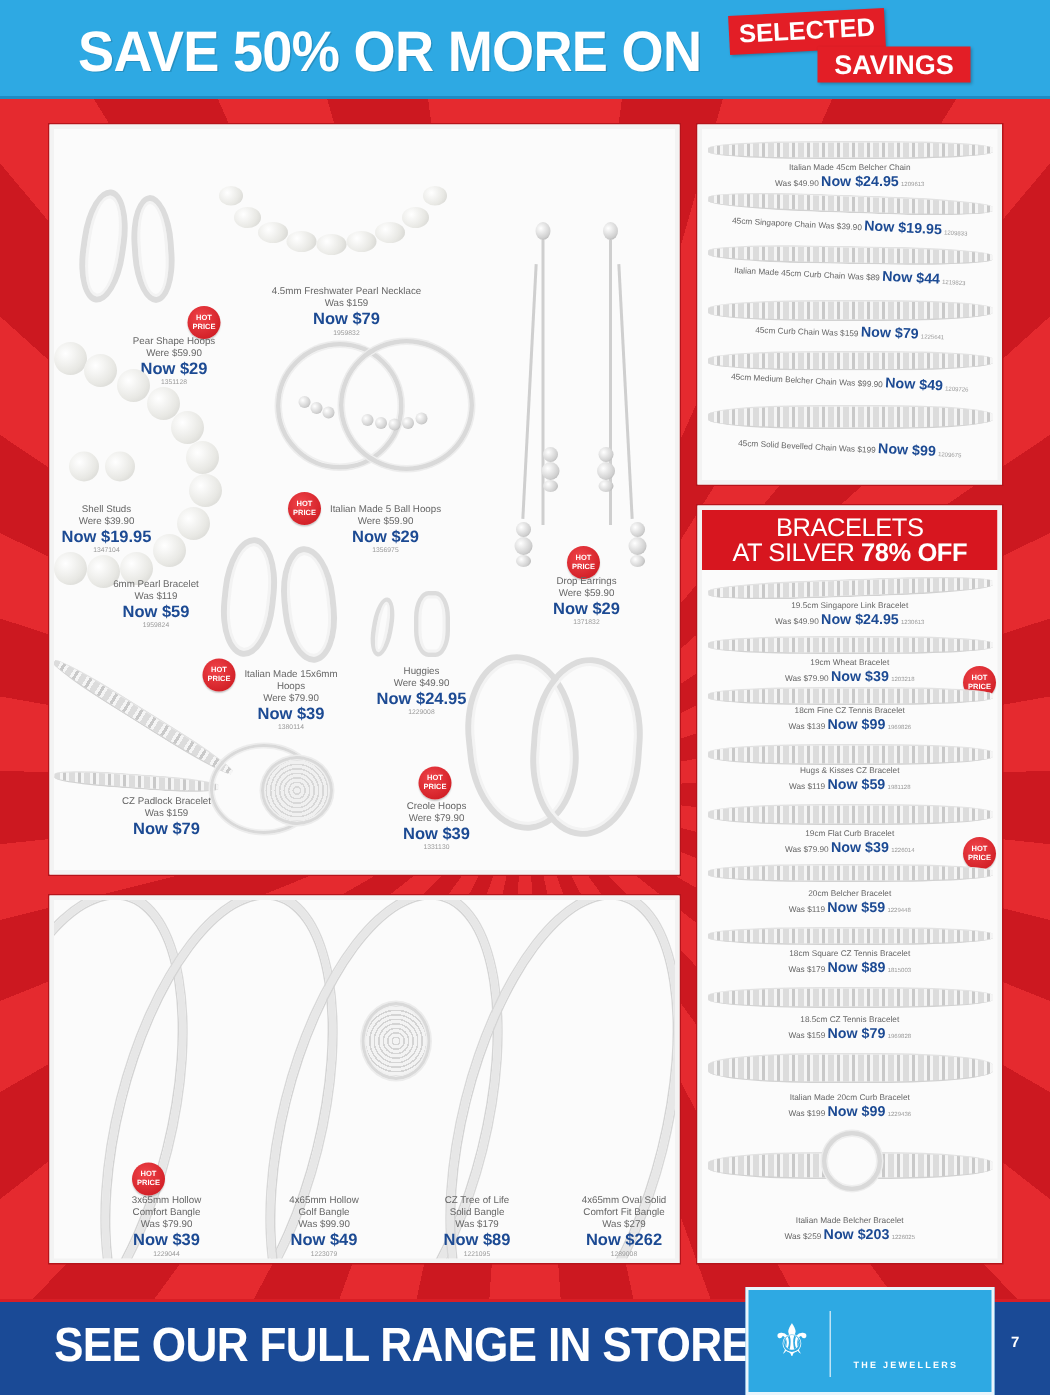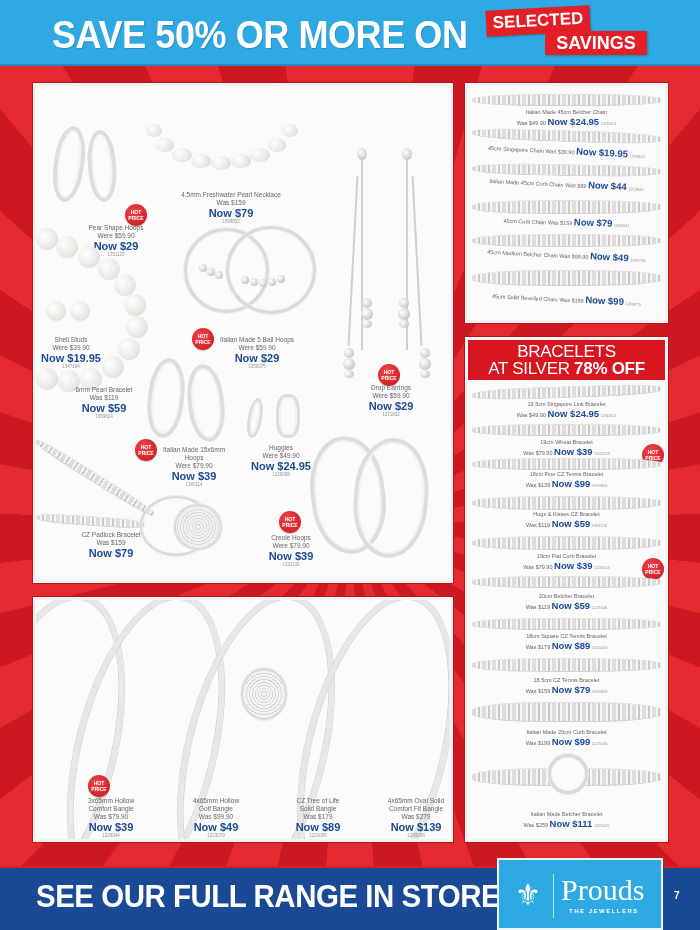--- a/index.html
+++ b/index.html
@@ -402,21 +402,21 @@
   <div class="chain" style="top:362px;width:190px;height:20px;"></div>
   <div class="chain-label" style="top:388px;">
     <div>Italian Made 20cm Curb Bracelet</div>
     <div><span>Was $199</span> <span class="now">Now $99</span> <span class="sku">1229436</span></div>
   </div>
 
   <div class="chain" style="top:428px;width:190px;height:18px;"></div>
   <div class="ring" style="left:80px;top:414px;width:40px;height:40px;border-width:3px;background:#fbfbfb;"></div>
   <div class="chain-label" style="top:470px;">
     <div>Italian Made Belcher Bracelet</div>
-    <div><span>Was $259</span> <span class="now">Now $111</span> <span class="sku">1226025</span></div>
+    <div><span>Was $259</span> <span class="now">Now $203</span> <span class="sku">1226025</span></div>
   </div>
 </div>
 
 <div class="panel panel-bangles">
   <div class="bangle" style="left:-60px;top:-10px;width:140px;height:320px;transform:rotate(14deg);"></div>
   <div class="bangle" style="left:40px;top:-10px;width:140px;height:320px;transform:rotate(14deg);"></div>
   <div class="bangle" style="left:150px;top:-10px;width:140px;height:320px;transform:rotate(14deg);"></div>
   <div class="ring" style="left:205px;top:68px;width:46px;height:52px;border-width:2px;background:repeating-radial-gradient(circle,#f3f3f3 0 2px,#d4d4d4 2px 3px);"></div>
   <div class="bangle" style="left:270px;top:-10px;width:140px;height:320px;transform:rotate(14deg);"></div>
 
@@ -440,27 +440,26 @@
     <div class="name">CZ Tree of Life</div>
     <div class="name">Solid Bangle</div>
     <div class="was">Was $179</div>
     <div class="now">Now $89</div>
     <div class="sku">1221095</div>
   </div>
   <div class="prod" style="left:335px;top:197px;width:90px;">
     <div class="name">4x65mm Oval Solid</div>
     <div class="name">Comfort Fit Bangle</div>
     <div class="was">Was $279</div>
-    <div class="now">Now $139</div>
+    <div class="now">Now $262</div>
     <div class="sku">1289008</div>
   </div>
 </div>
 
 <div class="bottom-banner">
   <div class="bottom-title">SEE OUR FULL RANGE IN STORE</div>
 </div>
 <div class="logo-box">
   <div class="logo-crest">⚜</div>
   <div class="logo-divider"></div>
-  <div class="logo-name">Prouds</div>
   <div class="logo-sub">THE JEWELLERS</div>
 </div>
 <div class="page-num">7</div>
 
 </body></html>

